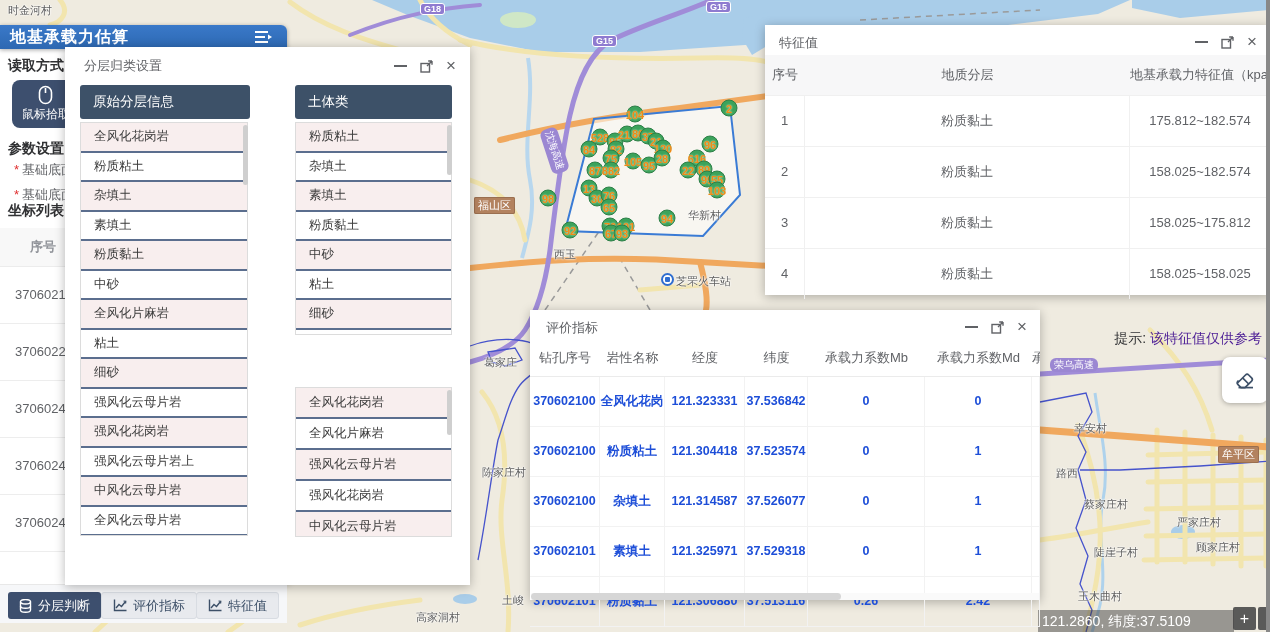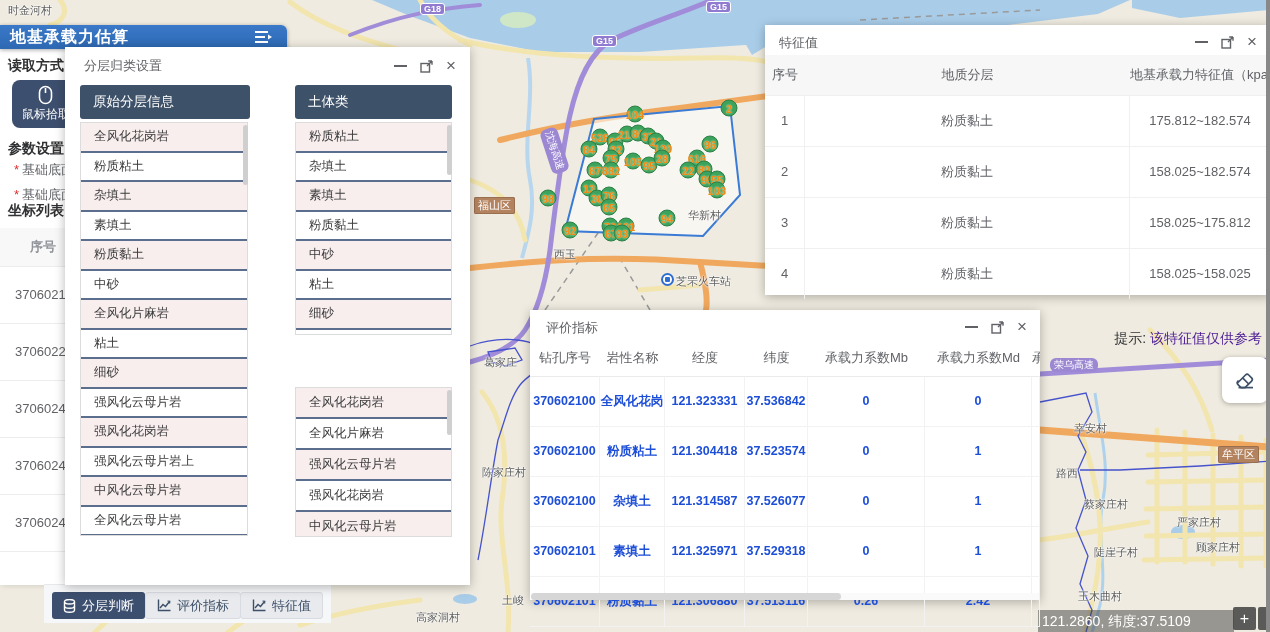--- a/index.html
+++ b/index.html
@@ -50,21 +50,21 @@
   .pick-btn .txt{position:absolute;left:10px;bottom:5px;white-space:nowrap;}
   .pick-btn svg{position:absolute;left:26px;top:5px;}
   .coord-table{position:absolute;left:0;top:179px;width:287px;}
   .coord-table .hd{height:38px;line-height:38px;background:#f8f8f8;color:#909399;font-size:13px;
       font-weight:bold;padding-left:30px;border-bottom:1px solid #ececec;}
   .coord-table .rw{height:56px;line-height:56px;font-size:13px;color:#606266;padding-left:15px;
       border-bottom:1px solid #ededed;white-space:nowrap;}
 
   
   .footer-strip{position:absolute;left:0;top:584px;width:287px;height:38px;background:#f6f7f9;z-index:12;
-      border-top:1px solid #e8e8e8;margin-left:44px;}
+      border-top:1px solid #e8e8e8;}
   .fbtn{position:absolute;top:7px;height:27px;display:inline-flex;align-items:center;gap:6px;
       padding:0 11px;border-radius:3px;font-size:13px;cursor:pointer;box-sizing:border-box;}
   .fbtn.dark{background:#3d4f6e;color:#fff;}
   .fbtn.light{background:#e8eaee;color:#3d5068;border:1px solid #d8dce2;}
 
   
   .dlg{left:65px;top:47px;width:405px;height:538px;z-index:20;}
   .col-head{position:absolute;height:34px;line-height:34px;background:#3d5168;color:#fff;
       font-size:13.5px;padding-left:13px;border-radius:3px;box-sizing:border-box;}
   .cl-list{position:absolute;overflow:hidden;border:1px solid #dcdcdc;box-sizing:border-box;background:#fff;}

